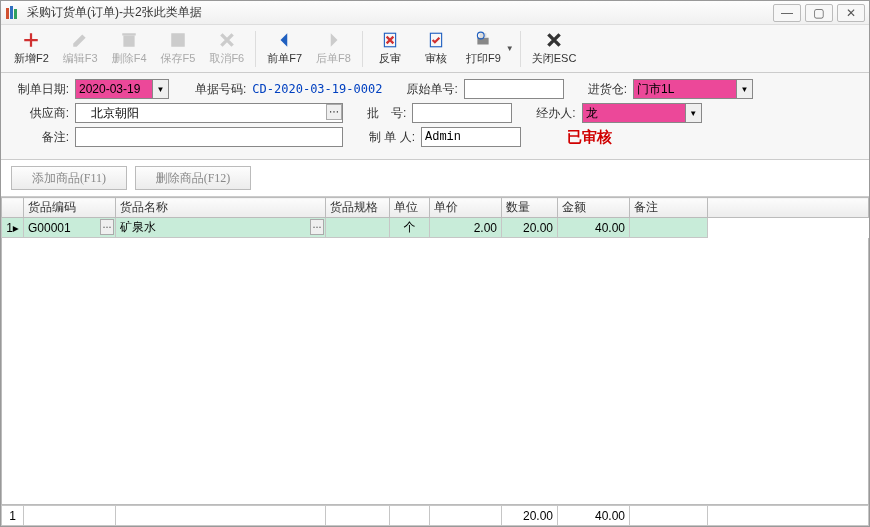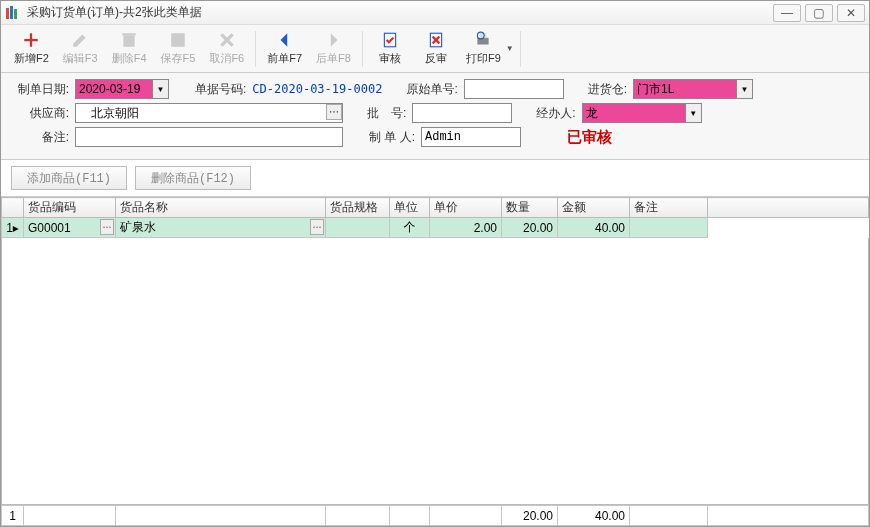--- a/index.html
+++ b/index.html
@@ -22,21 +22,21 @@
 .frow { display: flex; align-items: center; margin-bottom: 4px; gap: 6px; }
 .flabel { width: 54px; text-align: right; color: #333; }
 .finput { height: 20px; border: 1px solid #888; background: #fff; padding: 0 3px; font-size: 12px; font-family: inherit; }
 .fselect { height: 20px; border: 1px solid #888; background: #ec4899; display: flex; align-items: center; padding: 0 3px; position: relative; }
 .fselect .arrow { position: absolute; right: 0; top: 0; width: 16px; height: 18px; border-left: 1px solid #888; background: #efefef; display: flex; align-items: center; justify-content: center; font-size: 8px; }
 .doc-no { color: #0040c0; font-family: Consolas, monospace; }
 .lookup { position: relative; }
 .lookup .dots { position: absolute; right: 1px; top: 1px; width: 16px; height: 16px; background: #efefef; border: 1px solid #aaa; display: flex; align-items: center; justify-content: center; font-size: 10px; cursor: pointer; line-height: 1; }
 .status-stamp { color: #d00000; font-size: 15px; font-weight: bold; margin-left: 40px; }
 .gridbtns { padding: 6px 10px; display: flex; gap: 8px; }
-.gbtn { width: 116px; height: 24px; border: 1px solid #bbb; background: linear-gradient(#fdfdfd,#ececec); color: #888; cursor: pointer; font-size: 12px; font-family: Liberation Mono, monospace; }
+.gbtn { width: 116px; height: 24px; border: 1px solid #bbb; background: linear-gradient(#fdfdfd,#ececec); color: #888; cursor: pointer; font-size: 12px; font-family: Liberation Serif, serif; }
 .grid-wrap { flex: 1; border-top: 1px solid #ccc; overflow: hidden; display: flex; flex-direction: column; }
 .grid { border-collapse: collapse; width: 100%; table-layout: fixed; }
 .grid th { background: linear-gradient(#fcfcfc,#ececec); border: 1px solid #bbb; height: 20px; font-weight: normal; text-align: left; padding: 0 4px; font-size: 12px; color: #333; }
 .grid td { border: 1px solid #c6c6c6; height: 20px; padding: 0 4px; font-size: 12px; }
 .grid .rowhdr { background: linear-gradient(#fcfcfc,#ececec); text-align: center; width: 22px; }
 .grid tr.datarow td { background: #c8ecd9; }
 .grid tr.datarow td.cell-lookup { position: relative; }
 .grid tr.datarow td.cell-lookup .dots { position: absolute; right: 1px; top: 1px; width: 14px; height: 16px; background: #efefef; border: 1px solid #aaa; display: flex; align-items: center; justify-content: center; font-size: 9px; cursor: pointer; }
 .num { text-align: right; }
 .grid-blank { flex: 1; background: #fff; border-left: 1px solid #bbb; border-right: 1px solid #bbb; }
@@ -121,46 +121,54 @@
             <path d="M6 2l6 6-6 6z" fill="#ccc"></path>
           </svg>
         </span>
       <span class="lbl">后单F8</span>
     </div>
     <div class="tsep"></div>
     <div class="tbtn">
       <span class="ic">
           <svg viewBox="0 0 16 16">
             <rect x="3" y="2" width="10" height="12" fill="none" stroke="#2060c0"></rect>
+            <path d="M5 5l6 6M11 5l-6 6" stroke="#d03030" stroke-width="2"></path>
+          </svg>
+        </span>
+      <span class="lbl">反审</span>
+    </div>
+    <div class="tbtn">
+      <span class="ic">
+          <svg viewBox="0 0 16 16">
+            <rect x="3" y="2" width="10" height="12" fill="none" stroke="#2060c0"></rect>
             <path d="M5 8l2 2 4-4" stroke="#d03030" stroke-width="2" fill="none"></path>
           </svg>
         </span>
       <span class="lbl">审核</span>
-    </div>
-    <div class="tbtn">
-      <span class="ic">
-          <svg viewBox="0 0 16 16">
-            <rect x="3" y="2" width="10" height="12" fill="none" stroke="#2060c0"></rect>
-            <path d="M5 5l6 6M11 5l-6 6" stroke="#d03030" stroke-width="2"></path>
-          </svg>
-        </span>
-      <span class="lbl">反审</span>
     </div>
     <div class="tbtn">
       <span class="ic">
           <svg viewBox="0 0 16 16">
             <rect x="3" y="6" width="10" height="6" fill="#888"></rect>
             <rect x="5" y="2" width="6" height="4" fill="#ddd"></rect>
             <circle cx="6" cy="4" r="3" fill="none" stroke="#2060c0"></circle>
           </svg>
         </span>
       <span class="lbl">打印F9</span>
     </div>
     <span class="dd-arrow">▼</span>
     <div class="tsep"></div>
+    <div class="tbtn">
+      <span class="ic">
+          <svg viewBox="0 0 16 16">
+            <path d="M3 3l10 10M13 3L3 13" stroke="#333" stroke-width="3"></path>
+          </svg>
+        </span>
+      <span class="lbl">关闭ESC</span>
+    </div>
   </div>
 
   <div class="form-area">
     <div class="frow">
       <span class="flabel">制单日期:</span>
       <div class="fselect" style="width:94px">
         <span>2020-03-19</span>
         <span class="arrow">▼</span>
       </div>
       <span class="flabel" style="width:auto;margin-left:20px">单据号码:</span>

